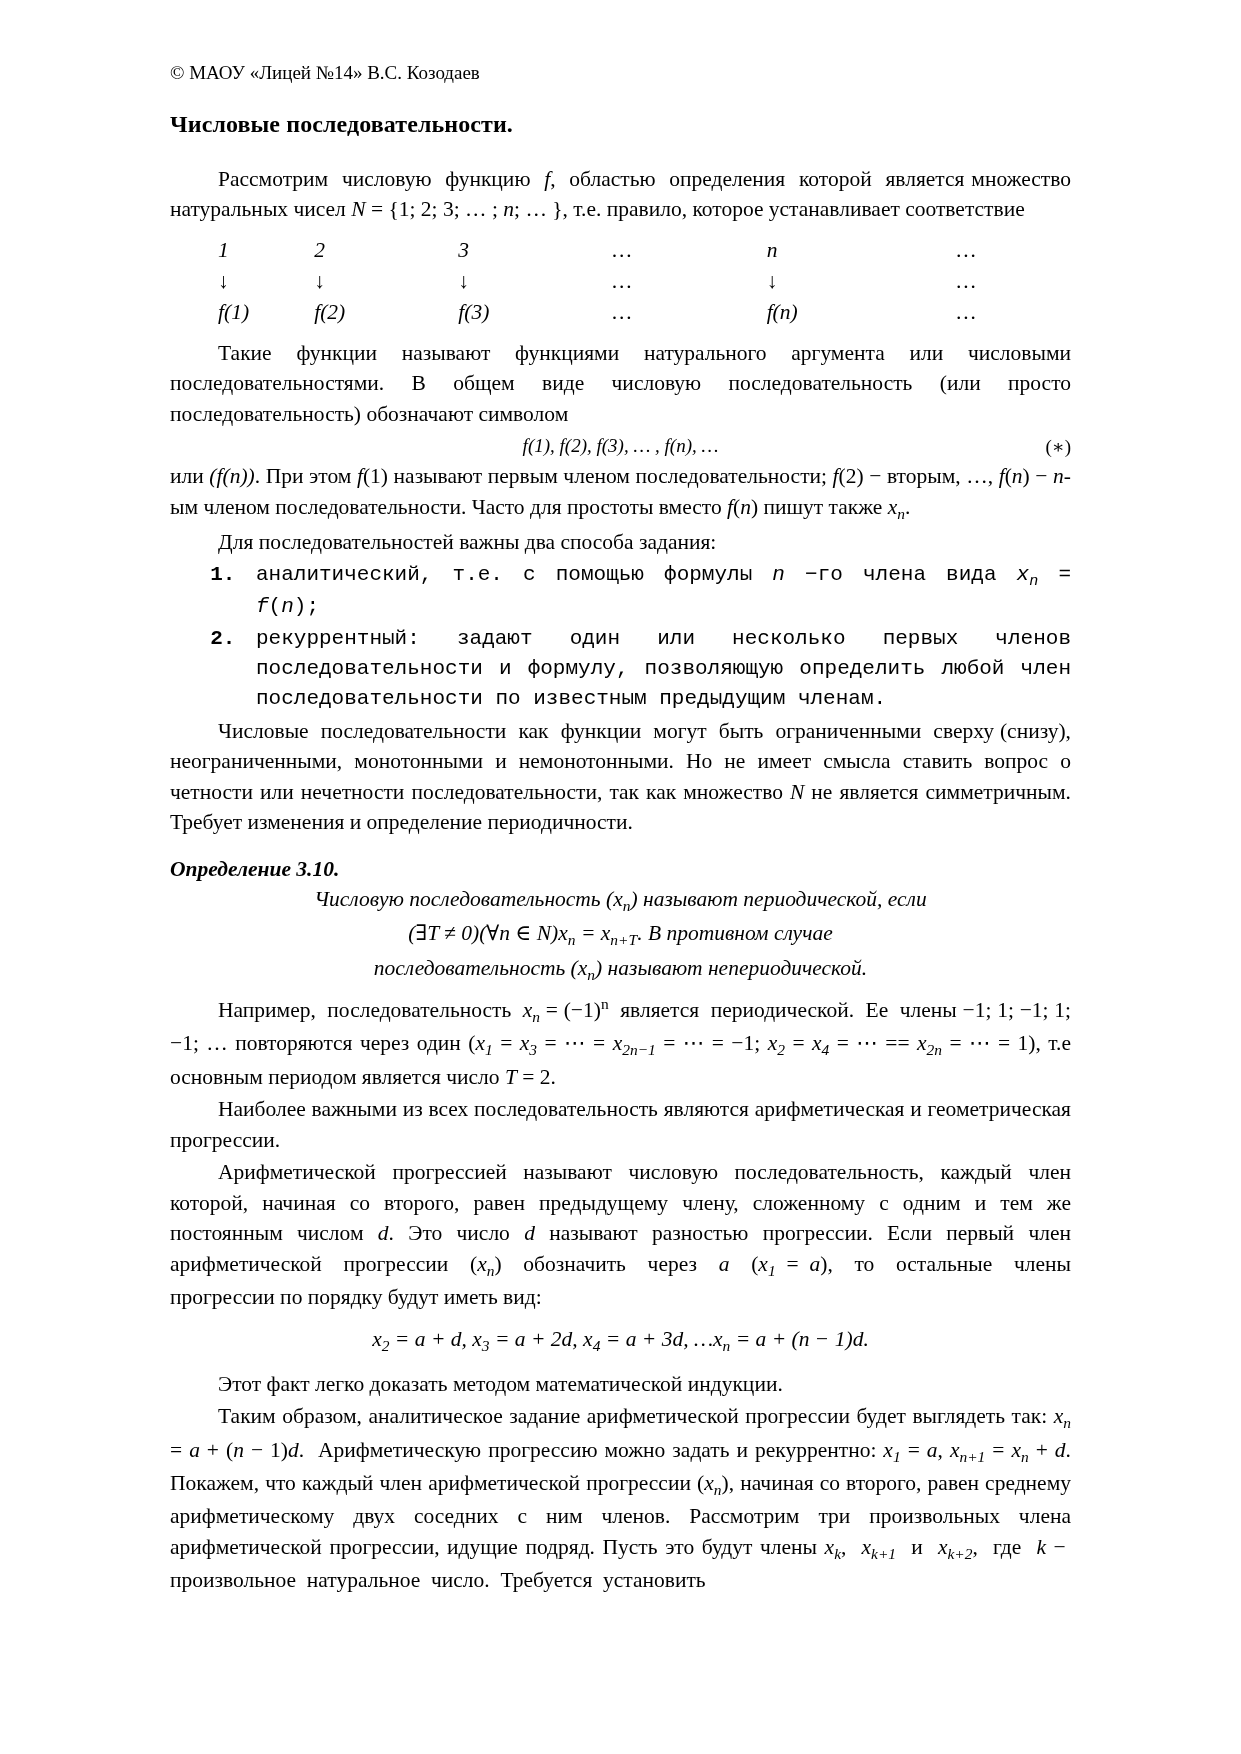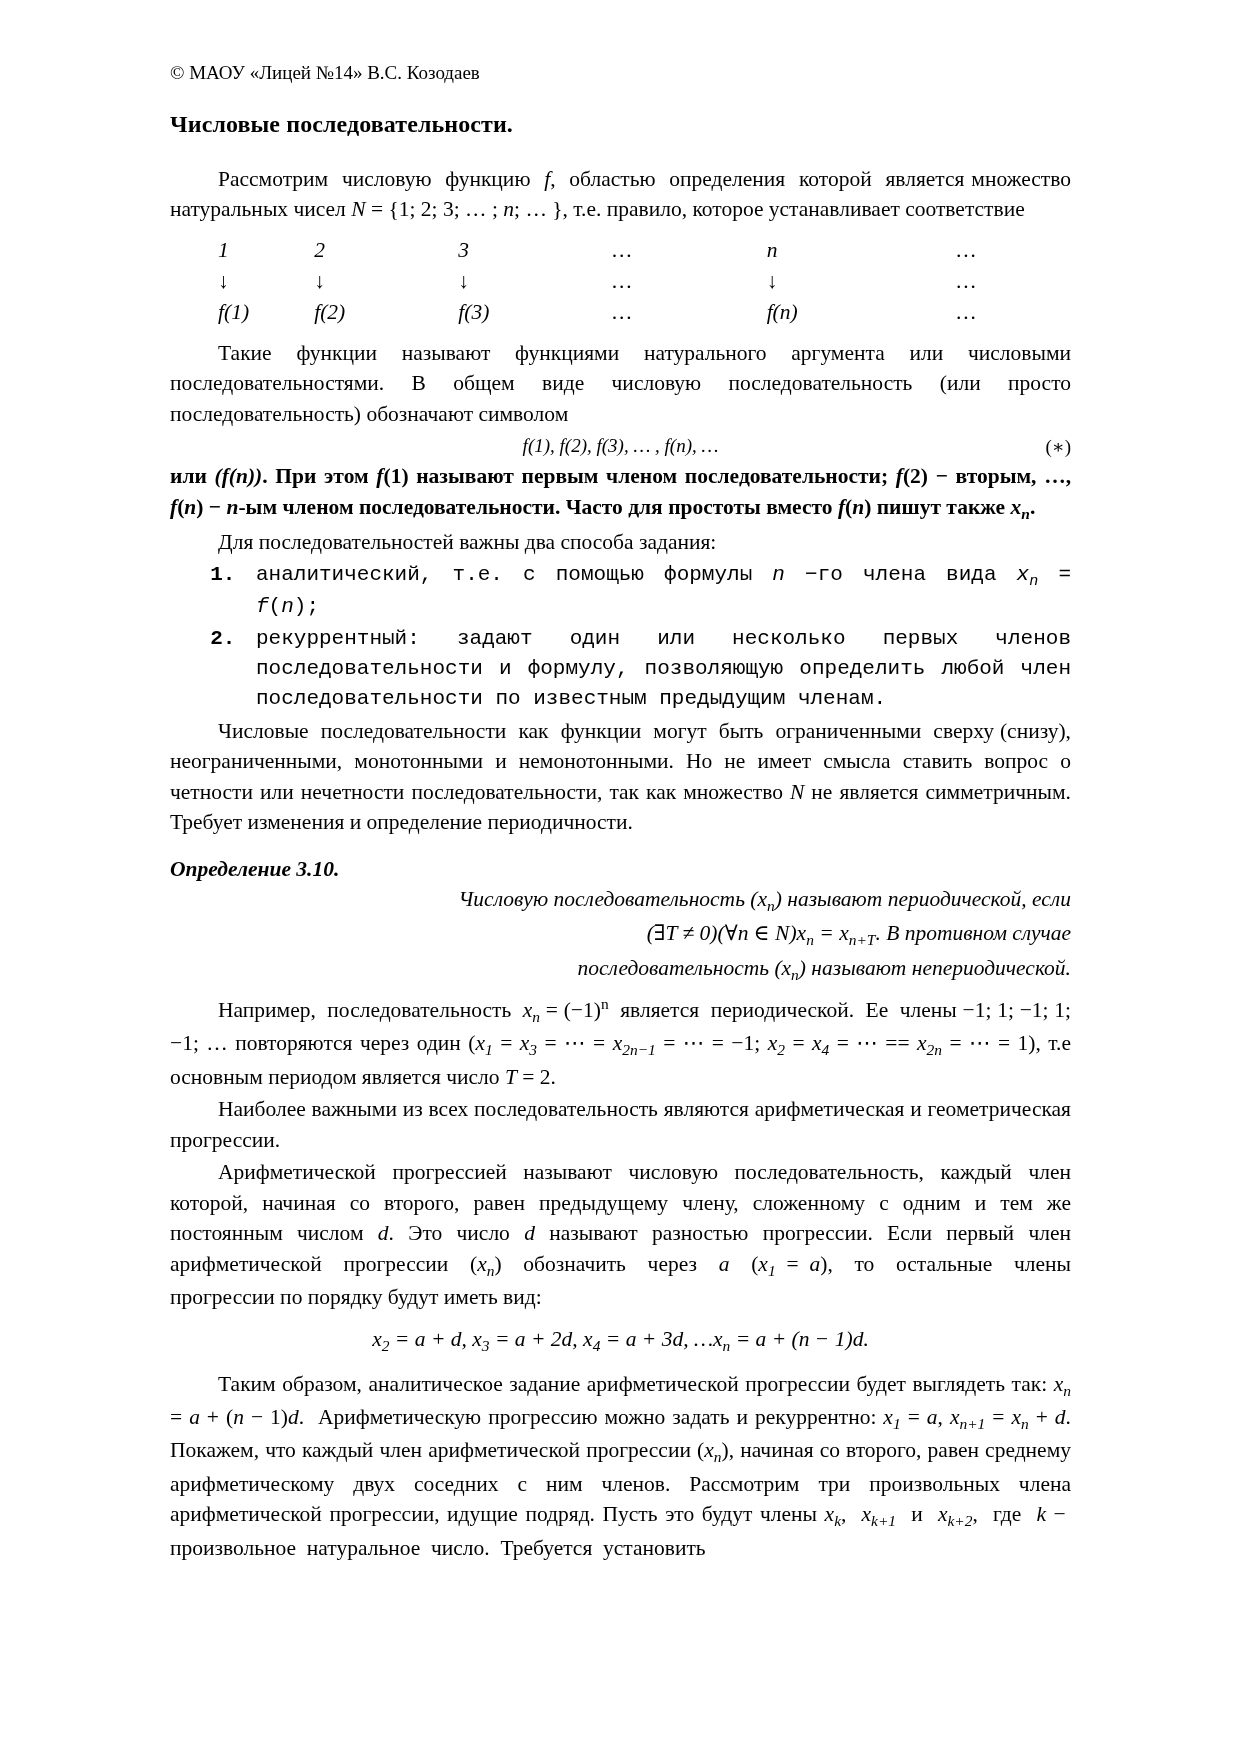--- a/index.html
+++ b/index.html
@@ -32,21 +32,20 @@
   p.body-par {
     font-size: 21.5px;
     line-height: 1.42;
     margin: 0 0 2px 0;
     text-align: justify;
     text-indent: 48px;
     hyphens: none;
   }
   p.body-par.noindent {
     text-indent: 0;
-    font-weight: bold;
   }
   .it { font-style: italic; }
   .sub { font-size: 0.72em; vertical-align: sub; font-style: italic; }
   .sup { font-size: 0.72em; vertical-align: super; }
 
   
   table.map-table {
     width: 100%;
     border-collapse: collapse;
     margin: 10px 0 10px 0;
@@ -106,21 +105,21 @@
     flex-direction: column;
   }
   .definition .def-label {
     font-weight: bold;
     font-style: italic;
     white-space: nowrap;
     padding-right: 18px;
   }
   .definition .def-text {
     font-style: italic;
-    text-align: right;
+    text-align: center;
   }
   .definition .def-text div { margin-bottom: 1px; }
 
   .center-eq {
     text-align: center;
     font-size: 21.5px;
     font-style: italic;
     margin: 14px 0 14px 0;
   }
 </style>
@@ -219,20 +218,21 @@
     которой, начиная со второго, равен предыдущему члену, сложенному с одним и тем же
     постоянным числом <span class="it">d</span>. Это число <span class="it">d</span> называют разностью прогрессии. Если первый член
     арифметической&nbsp; прогрессии&nbsp; (<span class="it">x<span class="sub">n</span></span>)&nbsp; обозначить&nbsp; через&nbsp; <span class="it">a</span>&nbsp; (<span class="it">x<span class="sub">1</span></span> = <span class="it">a</span>),&nbsp; то&nbsp; остальные&nbsp; члены
     прогрессии по порядку будут иметь вид:
   </p>
 
   <div class="center-eq">
     <span class="it">x<span class="sub">2</span></span> = <span class="it">a</span> + <span class="it">d</span>, <span class="it">x<span class="sub">3</span></span> = <span class="it">a</span> + 2<span class="it">d</span>, <span class="it">x<span class="sub">4</span></span> = <span class="it">a</span> + 3<span class="it">d</span>, …<span class="it">x<span class="sub">n</span></span> = <span class="it">a</span> + (<span class="it">n</span> − 1)<span class="it">d</span>.
   </div>
 
+  <p class="body-par">Этот факт легко доказать методом математической индукции.</p>
 
   <p class="body-par">
     Таким образом, аналитическое задание арифметической прогрессии будет выглядеть
     так: <span class="it">x<span class="sub">n</span></span> = <span class="it">a</span> + (<span class="it">n</span> − 1)<span class="it">d</span>.&nbsp; Арифметическую прогрессию можно задать и рекуррентно: <span class="it">x<span class="sub">1</span></span> =
     <span class="it">a</span>, <span class="it">x<span class="sub">n+1</span></span> = <span class="it">x<span class="sub">n</span></span> + <span class="it">d</span>. Покажем, что каждый член арифметической прогрессии (<span class="it">x<span class="sub">n</span></span>), начиная со
     второго, равен среднему арифметическому двух соседних с ним членов. Рассмотрим три
     произвольных члена арифметической прогрессии, идущие подряд. Пусть это будут члены
     <span class="it">x<span class="sub">k</span></span>,&nbsp; <span class="it">x<span class="sub">k+1</span></span>&nbsp; и&nbsp; <span class="it">x<span class="sub">k+2</span></span>,&nbsp; где&nbsp; <span class="it">k</span> −&nbsp; произвольное&nbsp; натуральное&nbsp; число.&nbsp; Требуется&nbsp; установить
   </p>
 

